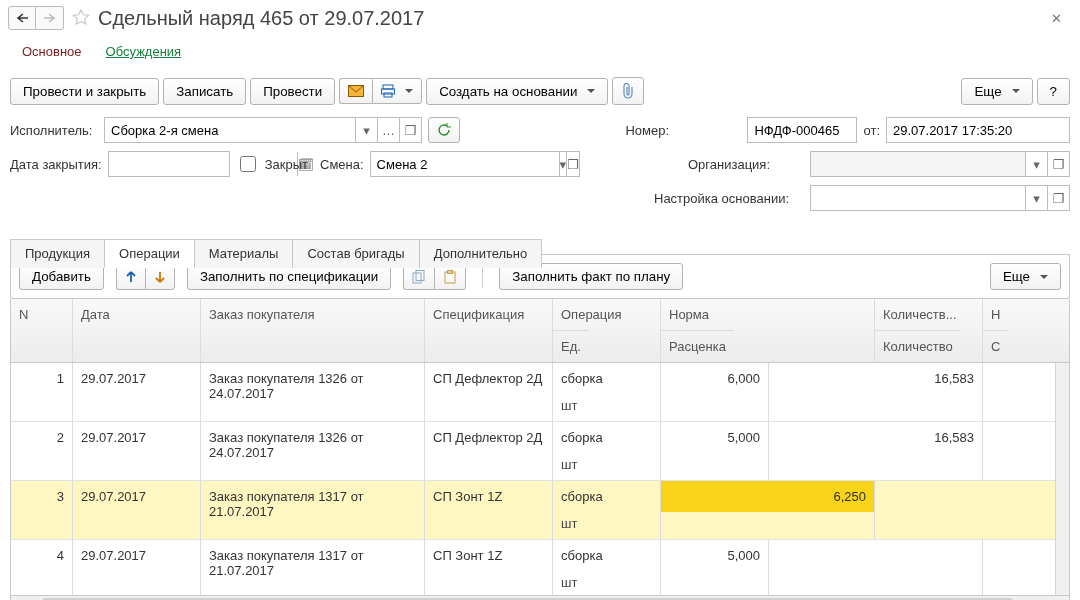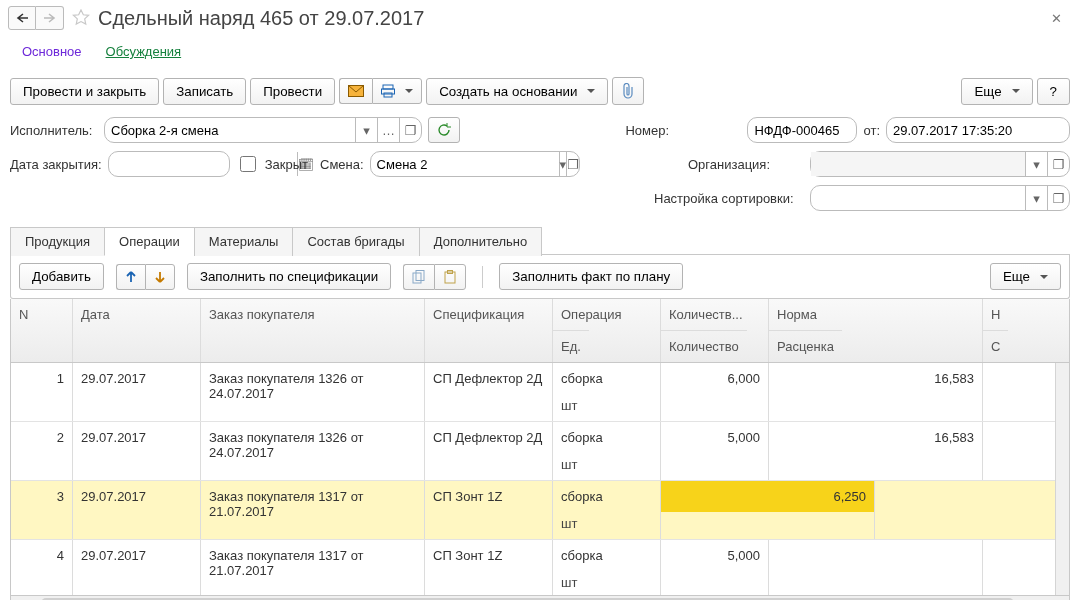--- a/index.html
+++ b/index.html
@@ -24,21 +24,21 @@
     cursor: pointer;
   }
   .nav-btn:first-child { border-radius: 3px 0 0 3px; }
   .nav-btn:last-child { border-radius: 0 3px 3px 0; border-left: 0; }
   .star { margin: 0 8px; color: #ccc; }
   .title { font-size: 20px; color: #444; }
   .close-x { margin-left: auto; color: #777; cursor: pointer; padding: 4px 8px; }
 
   .view-tabs { display: flex; padding: 2px 10px 0 10px; }
   .view-tab { padding: 6px 12px 8px; cursor: pointer; color: #333; }
-  .view-tab.active { color: #6d28d9; }
+  .view-tab.active { color: #7f1d1d; }
   .view-tab.link { color: #15803d; text-decoration: underline; }
 
   .toolbar {
     display: flex; align-items: center; gap: 4px;
     padding: 10px 10px 8px;
   }
   .btn {
     border: 1px solid #b3b3b3;
     background: linear-gradient(#fff,#f2f2f2);
     padding: 5px 12px;
@@ -57,38 +57,38 @@
   .btngrp .btn { border-radius:0; border-right:0; }
   .btngrp .btn:first-child { border-radius:3px 0 0 3px; }
   .btngrp .btn:last-child { border-radius:0 3px 3px 0; border-right:1px solid #b3b3b3; }
   .vline { width:1px; height:22px; background:#ccc; margin:0 4px; }
 
   .form-row { display:flex; align-items:center; gap:6px; padding:4px 10px; }
   .lbl { min-width:88px; color:#333; }
   .lbl-sm { color:#333; }
   .field {
     border:1px solid #bbb; height:26px; display:flex; align-items:center;
-    background:#fff; border-radius:10px;
+    background:#fff; border-radius:0;
   }
   .field input {
     border:0; outline:0; padding:0 6px; height:100%; flex:1; font:13px Arial;
     background:transparent;
   }
   .field .mini {
     border-left:1px solid #bbb; width:22px; height:100%; display:flex;
     align-items:center; justify-content:center; cursor:pointer; color:#666;
   }
   .chk { width:16px; height:16px; }
 
   .tabs {
     display:flex; border-bottom:1px solid #c8c8c8; margin: 10px 10px 0 10px;
   }
   .tab {
     padding:6px 14px; border:1px solid #c8c8c8; border-bottom:0;
-    background:#f5f5f5; margin-right:-1px; position:relative; top:2px;
+    background:#f5f5f5; margin-right:-1px; position:relative; top:14px;
     cursor:pointer; color:#333;
   }
   .tab.active { background:#fff; border-bottom:1px solid #fff; }
 
   .subtoolbar {
     display:flex; align-items:center; gap:12px;
     border:1px solid #c8c8c8; border-top:0; margin:0 10px; padding:8px;
     border-radius:0 0 3px 3px;
   }
 
@@ -239,21 +239,21 @@
   <span class="lbl-sm" style="width:116px">Организация:</span>
   <div class="field" style="width:260px">
     <input style="background: rgb(245, 245, 245);" value="">
     <span class="mini">▾</span>
     <span class="mini">❐</span>
   </div>
 </div>
 
 <div class="form-row">
   <div class="spacer"></div>
-  <span class="lbl-sm" style="width:150px">Настройка сортировки:</span>
+  <span class="lbl-sm" style="width:150px">Настройка основании:</span>
   <div class="field" style="width:260px">
     <input value="" style="">
     <span class="mini">▾</span>
     <span class="mini">❐</span>
   </div>
 </div>
 
 <div class="tabs">
   <div class="tab">Продукция</div>
   <div class="tab active">Операции</div>
@@ -311,30 +311,30 @@
         </div>
       <div class="gc c-spec">
           <div class="cell">Спецификация</div>
         </div>
       <div class="gc c-op">
         <div class="cell">Операция</div>
         <div class="subh">
             <div class="cell">Ед.</div>
           </div>
       </div>
+      <div class="gc c-norm">
+        <div class="cell">Норма</div>
+        <div class="subh">
+            <div class="cell">Расценка</div>
+          </div>
+      </div>
       <div class="gc c-qty">
         <div class="cell">Количеств...</div>
         <div class="subh">
             <div class="cell">Количество</div>
-          </div>
-      </div>
-      <div class="gc c-norm">
-        <div class="cell">Норма</div>
-        <div class="subh">
-            <div class="cell">Расценка</div>
           </div>
       </div>
       <div class="gc c-last">
         <div class="cell">Н</div>
         <div class="subh">
             <div class="cell">С</div>
           </div>
       </div>
     </div>
     <div class="grid-body">

